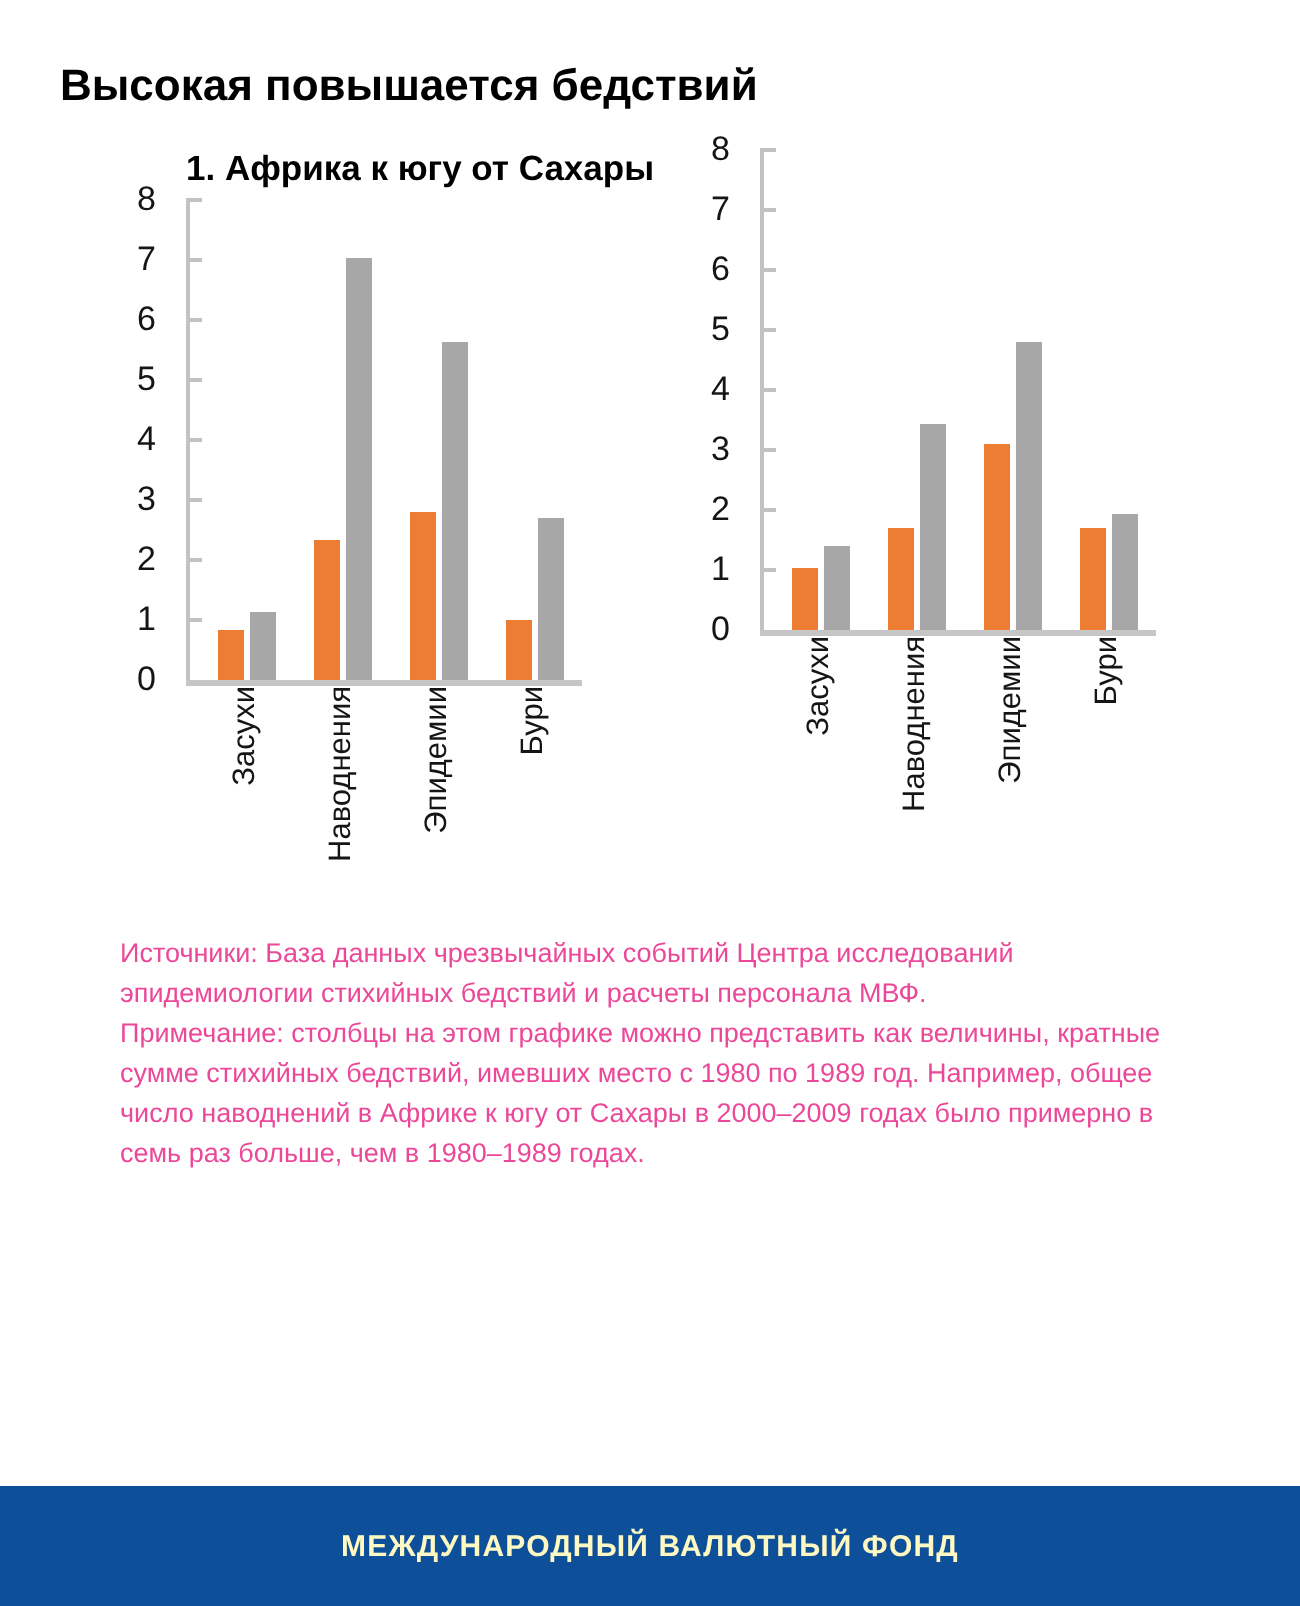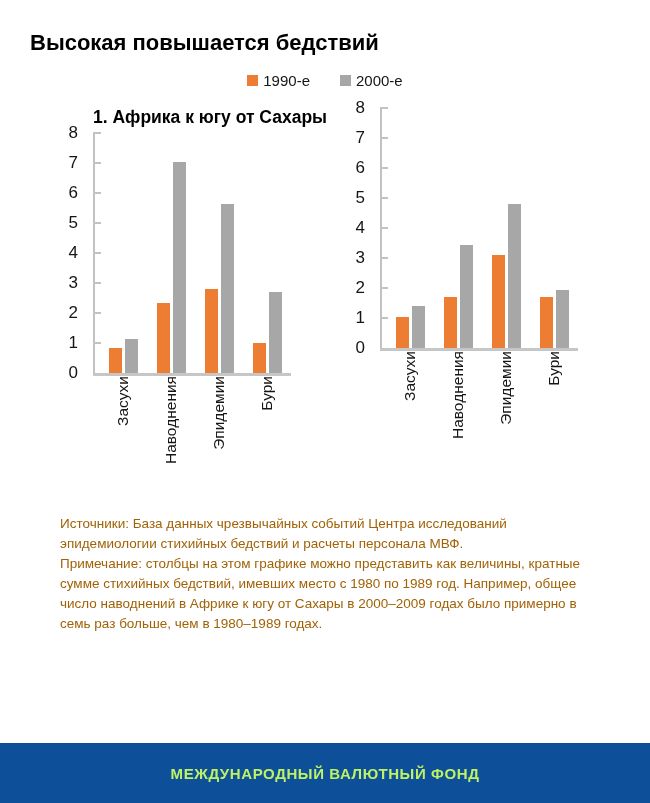--- a/index.html
+++ b/index.html
@@ -27,42 +27,32 @@
   .axis-v { position:absolute; left:0; top:0; bottom:0; width:2px; background:#C2C2C2; }
   .y-tick { position:absolute; left:2px; width:6px; height:2px; background:#C2C2C2; }
   .baseline { position:absolute; left:0; right:0; bottom:0; height:3px; background:#C6C6C6; }
   .bar-groups { position:absolute; left:0; right:0; top:0; bottom:3px; display:flex; padding-left:6px; }
   .bar-group { flex:1; display:flex; align-items:flex-end; justify-content:center; gap:3px; min-width:0; }
   .bar { width:13px; flex:none; }
   .x-labels { display:flex; margin-left:33px; padding-left:6px; height:112px; }
   .x-cell { flex:1; display:flex; justify-content:center; align-items:flex-start; min-width:0; }
   .x-label { writing-mode:vertical-rl; transform:rotate(180deg); font-size:15.5px; line-height:16px; color:#151515; white-space:nowrap; }
 
-  .notes { padding:0 30px; margin-top:26px; font-size:13.5px; line-height:20px; color:#a16207; max-width:628px; }
+  .notes { padding:0 30px; margin-top:12px; font-size:13.5px; line-height:20px; color:#ec4899; max-width:628px; }
   .notes p { margin:0; }
 
   .footer-bar { position:absolute; left:0; right:0; bottom:0; height:60px; display:flex; align-items:center; justify-content:center; }
   .footer-text { font-size:15px; font-weight:700; letter-spacing:0.6px; }
 </style>
 </head>
 <body>
 
 <div class="content">
   <h1 class="main-title">Высокая повышается бедствий</h1>
 
-  <div class="legend">
-    <span class="legend-item">
-      <span class="swatch" style="background: rgb(236, 125, 50);"></span>
-      <span>1990-е</span>
-    </span>
-    <span class="legend-item">
-      <span class="swatch" style="background: rgb(167, 167, 167);"></span>
-      <span>2000-е</span>
-    </span>
-  </div>
 
   <div class="charts-row" id="charts-row">
       <div class="chart-panel">
         <div class="chart-title">1. Африка к югу от Сахары</div>
         <div class="chart-body">
           <div class="y-axis">
             <span class="y-tick-label" style="bottom: -7px;">0</span>
             <span class="y-tick-label" style="bottom: 23px;">1</span>
             <span class="y-tick-label" style="bottom: 53px;">2</span>
             <span class="y-tick-label" style="bottom: 83px;">3</span>
@@ -179,14 +169,14 @@
       </div>
     </div>
 
   <div class="notes">
     <p>Источники: База данных чрезвычайных событий Центра исследований эпидемиологии стихийных бедствий и расчеты персонала МВФ.</p>
     <p>Примечание: столбцы на этом графике можно представить как величины, кратные сумме стихийных бедствий, имевших место с 1980 по 1989 год. Например, общее число наводнений в Африке к югу от Сахары в 2000–2009 годах было примерно в семь раз больше, чем в 1980–1989 годах.</p>
   </div>
 </div>
 
 <footer class="footer-bar" style="background: rgb(14, 79, 154);">
-  <span class="footer-text" style="color: #bef264;">МЕЖДУНАРОДНЫЙ ВАЛЮТНЫЙ ФОНД</span>
+  <span class="footer-text" style="color: #fef9c3;">МЕЖДУНАРОДНЫЙ ВАЛЮТНЫЙ ФОНД</span>
 </footer>
 
 </body></html>

